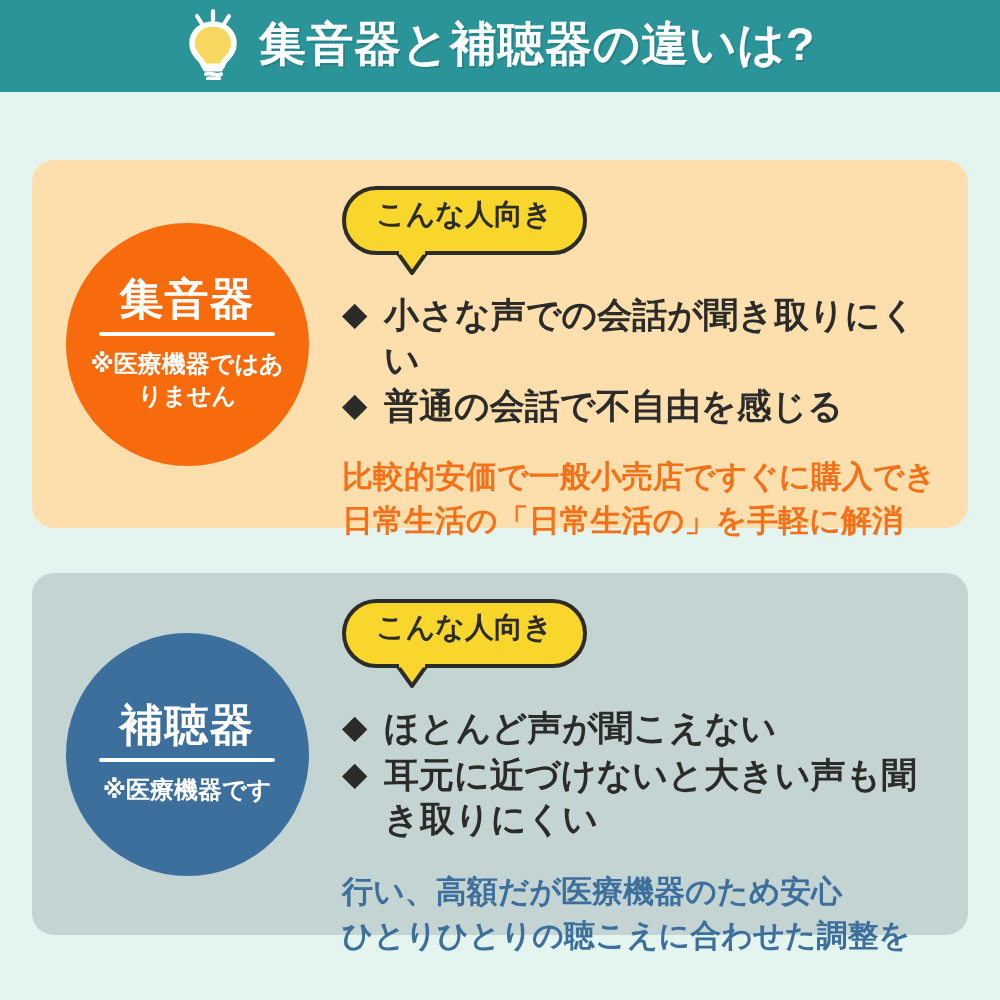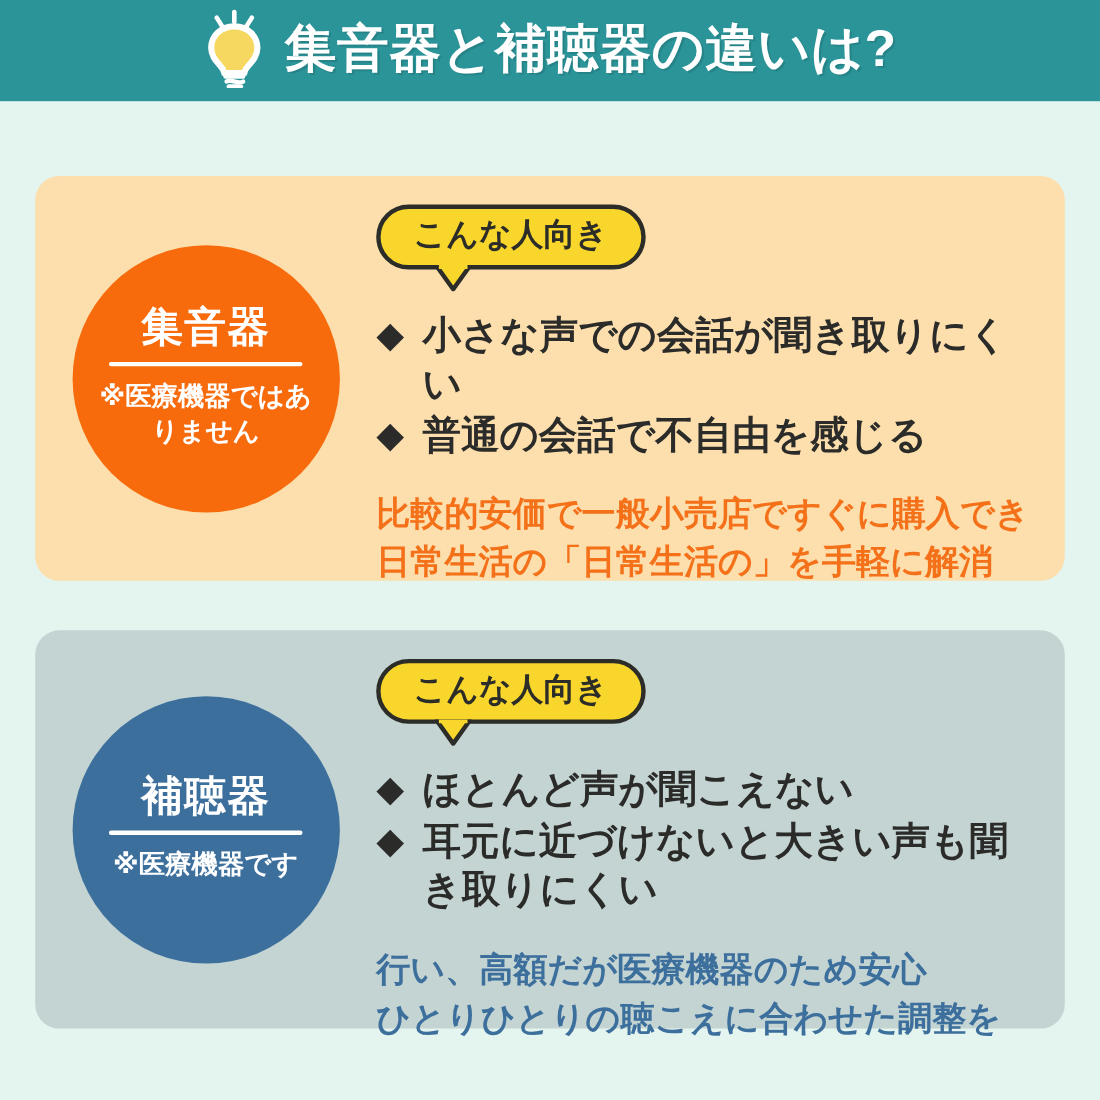--- a/index.html
+++ b/index.html
@@ -80,21 +80,21 @@
     flex-direction: column;
     align-items: center;
     justify-content: center;
     box-sizing: border-box;
     padding: 0 14px;
   }
   .badge--orange { background: #f76b0d; }
   .badge--blue   { background: #3d6f9d; justify-content: center; }
   .badge-title {
     color: #ffffff;
-    font-size: 38px;
+    font-size: 44px;
     font-weight: bold;
     line-height: 1.05;
     letter-spacing: 1px;
     white-space: nowrap;
   }
   .badge-rule {
     width: 176px;
     height: 4px;
     background: #ffffff;
     margin: 10px 0 12px;
@@ -119,21 +119,21 @@
   
   .bubble-wrap {
     position: relative;
     display: inline-block;
     margin-bottom: 38px;
   }
   .bubble {
     background: #f8d62b;
     border: 4px solid #2c2c28;
     border-radius: 999px;
-    padding: 7px 30px 9px;
+    padding: 7px 30px 19px;
     font-size: 29px;
     font-weight: bold;
     color: #2c2c28;
     line-height: 1.2;
     white-space: nowrap;
   }
   .bubble-tail {
     position: absolute;
     left: 53px;
     bottom: -20px;

